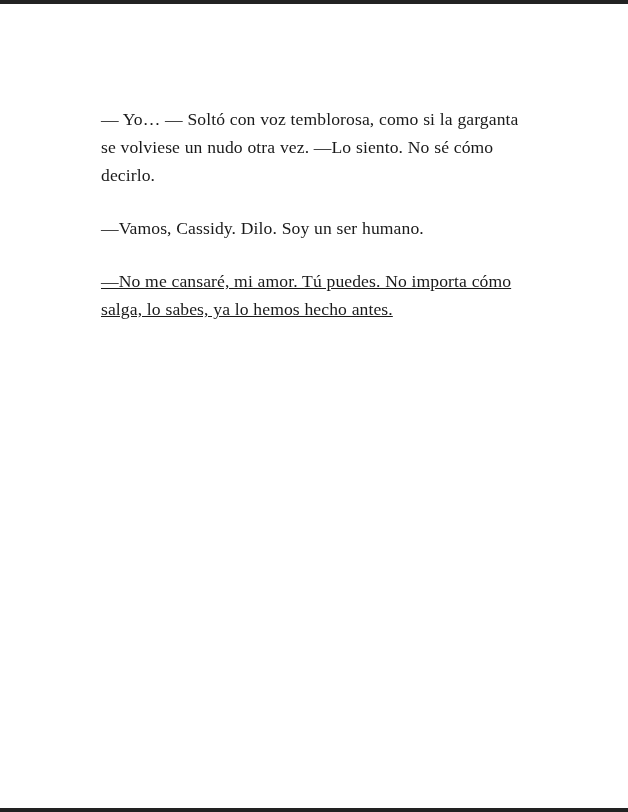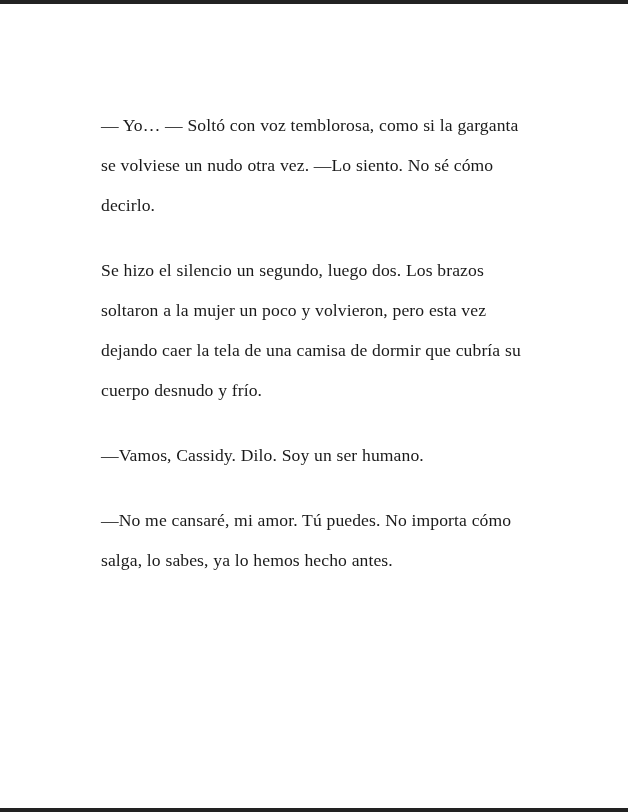--- a/index.html
+++ b/index.html
@@ -36,42 +36,42 @@
   }
   .text-column {
     position: absolute;
     left: 101px;
     top: 101px;
     width: 424px;
   }
   p.para {
     margin: 0 0 25px 0;
     font-size: 17.6px;
-    line-height: 40px;
+    line-height: 28px;
     color: #1a1a1a;
     text-align: left;
     letter-spacing: 0.1px;
     word-spacing: 0.2px;
     -webkit-font-smoothing: antialiased;
   }
   p.para:last-child {
     margin-bottom: 0;
+    text-decoration: underline;
   }
 </style>
 </head>
 <body>
 
 <div class="page-frame">
 
   <div class="edge-bar top"></div>
 
   <div class="page-body">
     <div class="text-column">
       <p class="para">— Yo… — Soltó con voz temblorosa, como si la garganta se volviese un nudo otra vez. —Lo siento. No sé cómo decirlo.</p>
-      <p class="para">Se hizo el silencio un segundo, luego dos. Los brazos soltaron a la mujer un poco y volvieron, pero esta vez dejando caer la tela de una camisa de dormir que cubría su cuerpo desnudo y frío.</p>
       <p class="para">—Vamos, Cassidy. Dilo. Soy un ser humano.</p>
       <p class="para">—No me cansaré, mi amor. Tú puedes. No importa cómo salga, lo sabes, ya lo hemos hecho antes.</p>
 
     </div>
   </div>
 
   <div class="edge-bar bottom"></div>
 
 </div>
 

